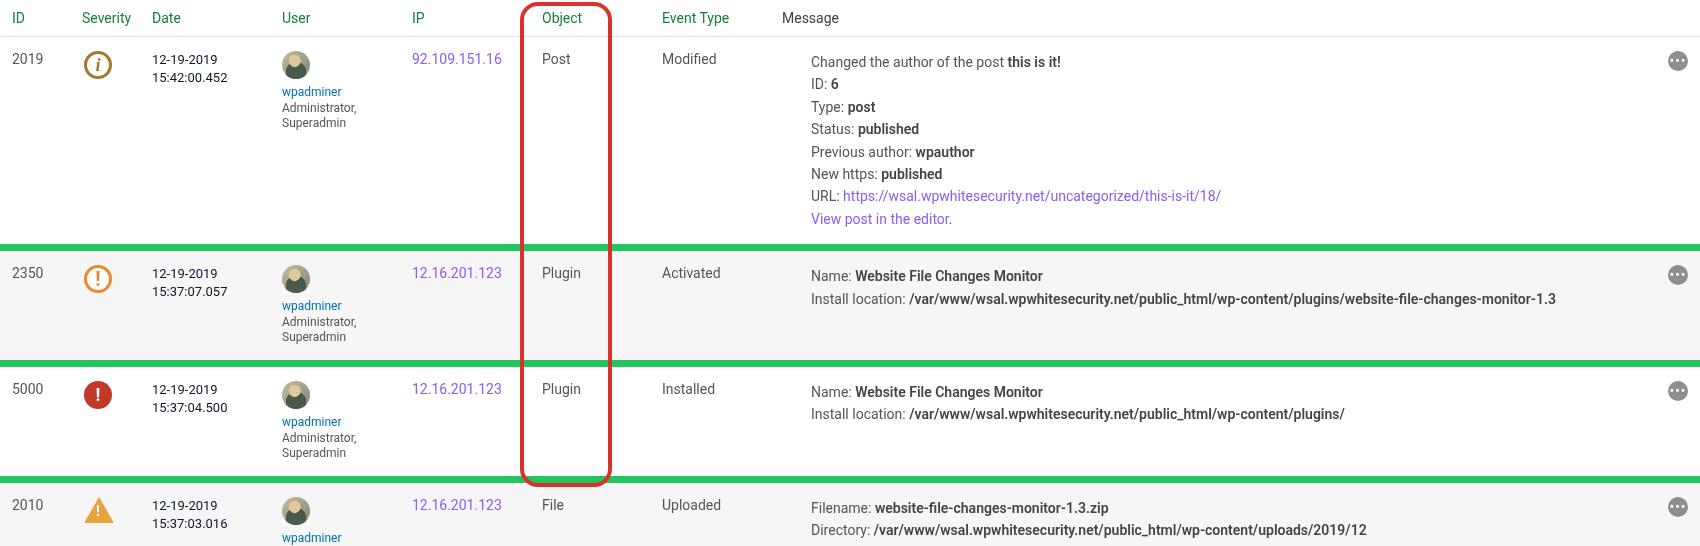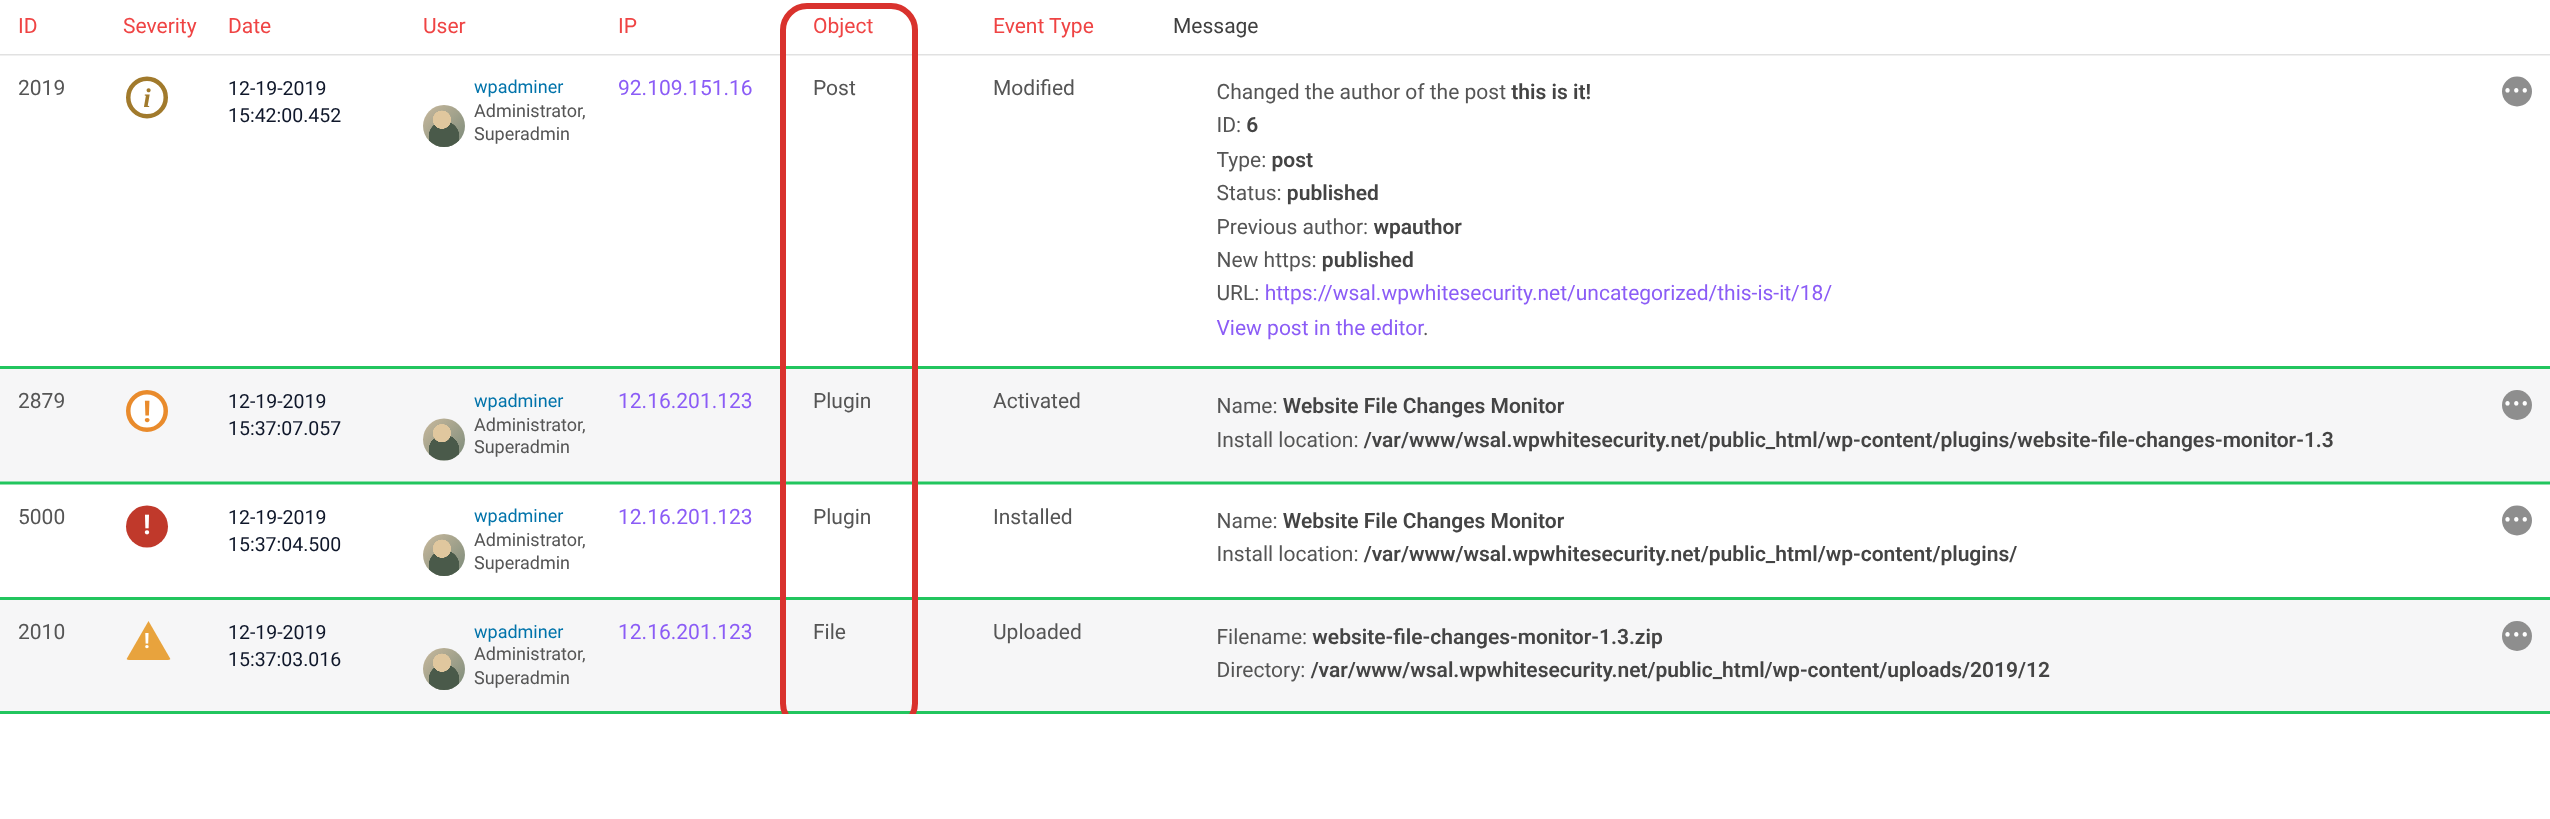--- a/index.html
+++ b/index.html
@@ -12,27 +12,27 @@
   }
   table {
     width: 100%;
     border-collapse: collapse;
     table-layout: fixed;
   }
   thead th {
     text-align: left;
     padding: 10px 12px;
     font-weight: 400;
-    color: #ef4444;
+    color: #15803d;
     border-bottom: 1px solid #e1e1e1;
     font-size: 14px;
     cursor: pointer;
   }
   thead th.no-link { color: #404040; cursor: default; }
-  tbody tr { border-bottom: 2px solid #22c55e; }
+  tbody tr { border-bottom: 7px solid #22c55e; }
   tbody tr:nth-child(even) { background: #f6f6f7; }
   tbody tr:nth-child(odd) { background: #fff; }
   tbody td {
     padding: 14px 12px;
     vertical-align: top;
     font-size: 14px;
     color: #555;
     word-wrap: break-word;
   }
   .col-id      { width: 70px; }
@@ -64,21 +64,21 @@
   }
   .sev-warn-triangle::after {
     content: "!";
     position: absolute;
     top: 6px; left: -3px;
     color: #fff;
     font-weight: 700;
     font-size: 14px;
   }
   .date-cell { font-size: 13px; color:#0f172a; line-height:1.4; }
-  .user-cell { display:flex; gap:6px; align-items:flex-end; }
+  .user-cell { display:flex; gap:6px; align-items:flex-start;flex-direction:column; }
   .avatar {
     width: 28px; height:28px; border-radius:50%;
     background: linear-gradient(135deg,#c9b99d,#7a8a7a);
     flex-shrink:0;
     position:relative; overflow:hidden;
   }
   .avatar::after{
     content:""; position:absolute; inset:0;
     background: radial-gradient(circle at 45% 35%, #e0c79e 25%, transparent 26%),
                 radial-gradient(circle at 50% 75%, #4a5a4a 40%, transparent 41%);
@@ -171,21 +171,21 @@
         <div class="msg-line"><span class="link">View post in the editor</span><span>.</span></div>
       </td>
       <td>
             <div class="more-icon">
               <span>•••</span>
             </div>
           </td>
     </tr>
 
     <tr>
-      <td>2879</td>
+      <td>2350</td>
       <td>
             <div class="sev-icon-wrap">
               <div class="sev-icon sev-high">!</div>
             </div>
           </td>
       <td class="date-cell">
         <div>12-19-2019</div>
         <div>15:37:07.057</div>
       </td>
       <td>

